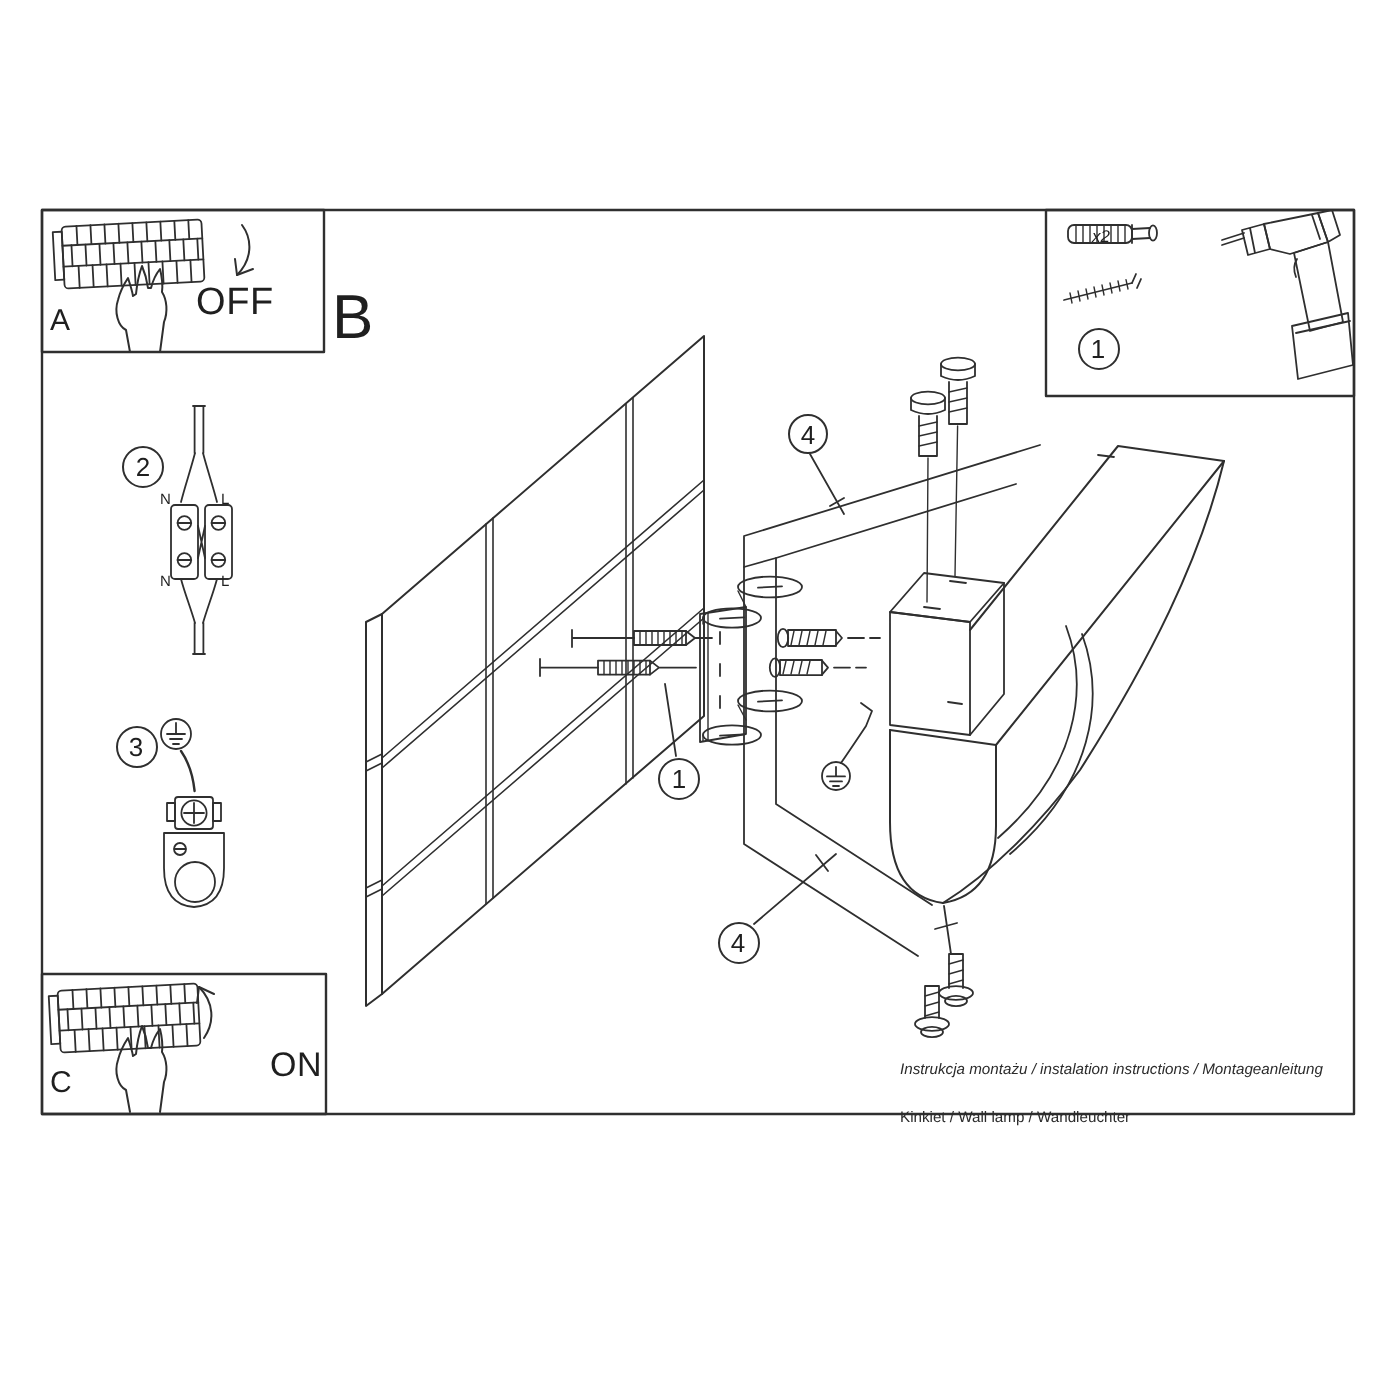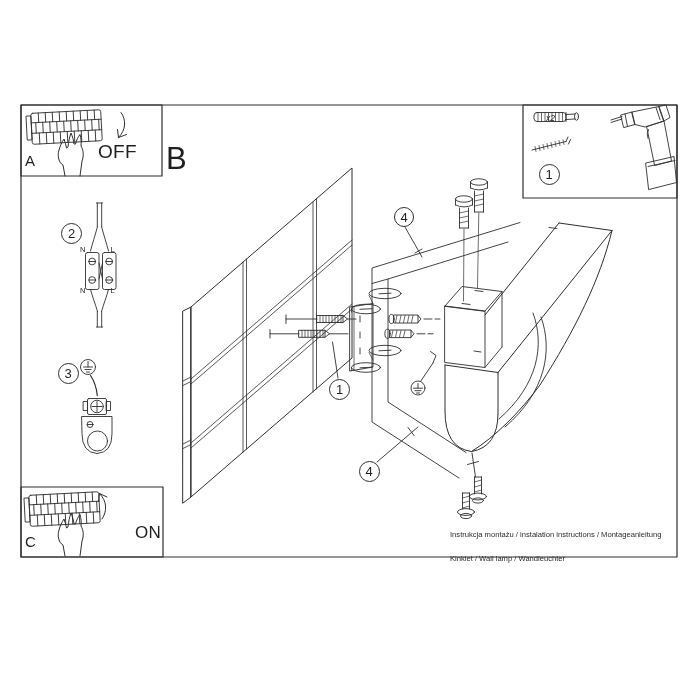--- a/index.html
+++ b/index.html
@@ -9,21 +9,21 @@
   .txt{position:absolute;white-space:pre;color:#1f1f1f;}
   .lb-a{left:25px;top:152px;font-size:15px;}
   .lb-c{left:25px;top:533px;font-size:15px;}
   .lb-b{left:166px;top:141px;font-size:31px;font-weight:400;}
   .off{left:98px;top:141px;font-size:19px;letter-spacing:.3px;}
   .on{left:96px;top:523px;font-size:17px;letter-spacing:.3px;margin-left:39px;}
   .x2{left:546px;top:113px;font-size:8.5px;font-style:italic;}
   .wl{font-size:7.5px;}
   .n-top{left:80px;top:245px;} .l-top{left:110.5px;top:245px;}
   .n-bot{left:80px;top:285.5px;} .l-bot{left:110.5px;top:285.5px;}
-  .f1{left:450px;top:530px;font-size:7.6px;color:#2b2b2b;}
+  .f1{left:450px;top:530px;font-size:7.6px;color:#2b2b2b;font-style:italic;}
   .f2{left:450px;top:554px;font-size:7.6px;color:#2b2b2b;}
   .co{position:absolute;border:1.2px solid #2f2f2f;border-radius:50%;
       display:flex;align-items:center;justify-content:center;
       font-size:13px;background:#fff;box-sizing:border-box;}
   .c2{left:61px;top:222.5px;width:21px;height:21px;}
   .c3{left:57.5px;top:362.5px;width:21px;height:21px;}
   .c1m{left:329px;top:378.5px;width:21px;height:21px;}
   .c4t{left:394px;top:207px;width:20px;height:20px;}
   .c4b{left:358.5px;top:460.5px;width:21px;height:21px;}
   .c1t{left:538.5px;top:163.5px;width:21px;height:21px;}

